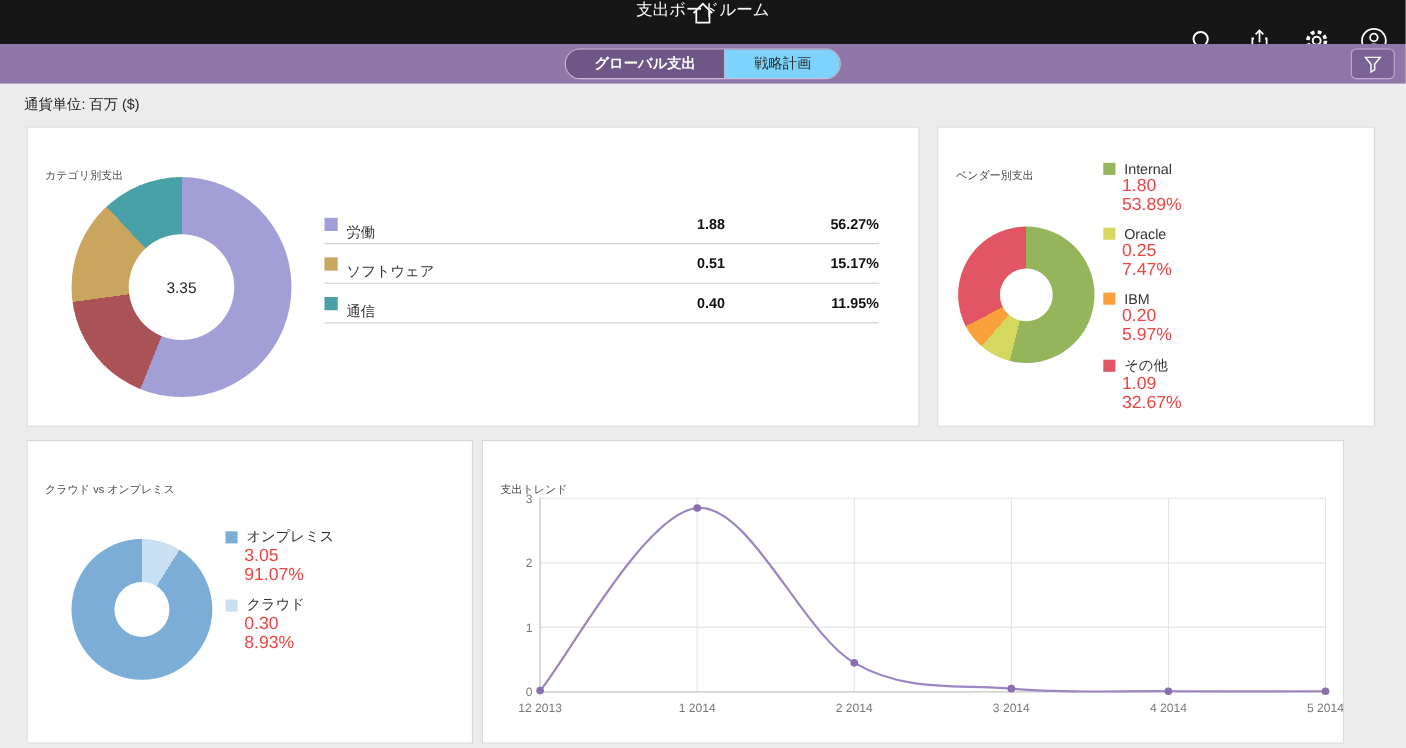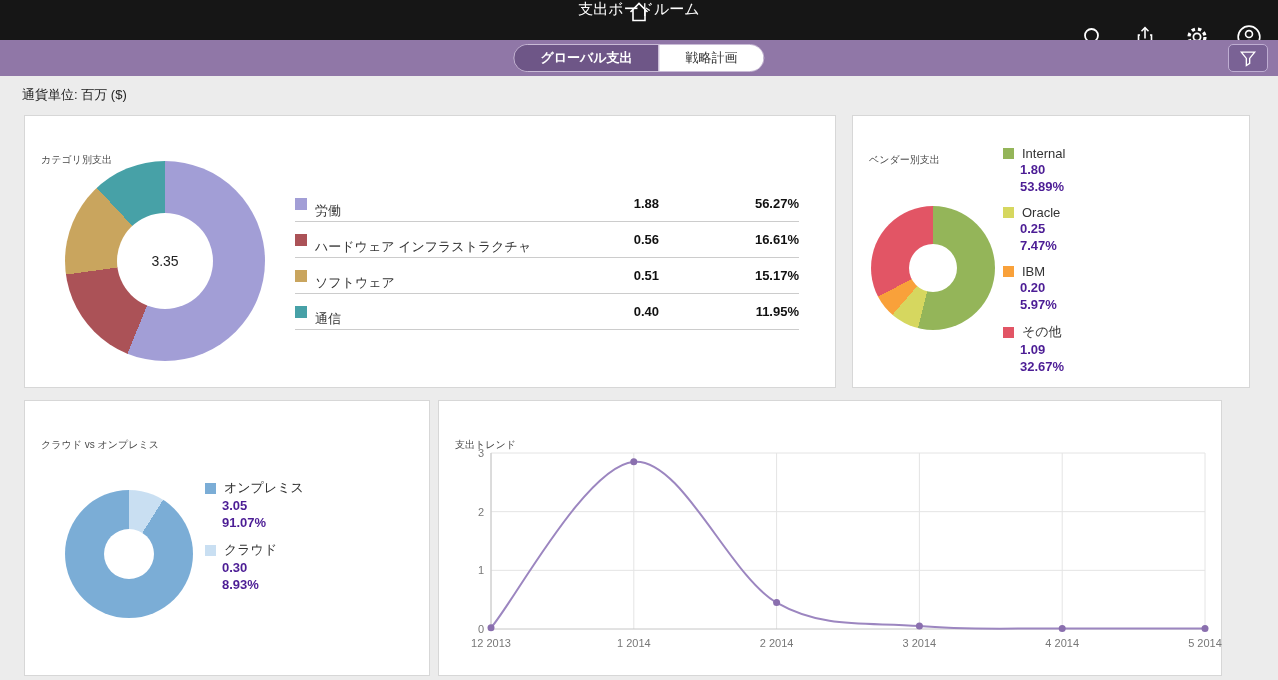--- a/index.html
+++ b/index.html
@@ -17,21 +17,21 @@
   .topbar .actions button { background:none; border:none; cursor:pointer; width:26px; height:26px;
                             display:flex; align-items:center; justify-content:center; }
 
   
   .tabbar { position:absolute; left:0; top:40px; width:1278px; height:36px; background:#9077a7; }
   .tabs { position:absolute; left:50%; top:4px; transform:translateX(-50%); display:flex;
           border:1px solid #c9bbd6; border-radius:14px; overflow:hidden; height:28px; }
   .tab { border:none; cursor:pointer; font-size:13px; padding:0 26px; height:100%;
          font-family:"Liberation Sans", sans-serif; }
   .tab.active { background:#6e5687; color:#ffffff; font-weight:bold; }
-  .tab.inactive { background:#ffffff; color:#2f2f2f; border-left:1px solid #c9bbd6; }
+  .tab.inactive { background:#7dd3fc; color:#2f2f2f; border-left:1px solid #c9bbd6; }
   .filter-btn { position:absolute; right:10px; top:4px; width:40px; height:28px; background:#7a6295;
                 border:1px solid #bfaed2; border-radius:5px; cursor:pointer; display:flex;
                 align-items:center; justify-content:center; }
 
   
   .currency-note { position:absolute; left:22px; top:86px; font-size:13px; color:#222; }
 
   
   .card { position:absolute; background:#ffffff; border:1px solid #d7d7d7; }
   .card h2 { font-size:10px; font-weight:normal; color:#4a4a4a; padding:12px 16px;margin-top:25px; }
@@ -60,21 +60,21 @@
   .cat-row .val { width:120px; text-align:right; font-weight:bold; color:#111; }
   .cat-row .pct { width:140px; text-align:right; font-weight:bold; color:#111; }
 
   
   .v-legend { position:absolute; }
   .card2 .v-legend { left:150px; top:30px; }
   .card3 .v-legend { left:180px; top:78px; }
   .v-item { margin-bottom:10px; }
   .v-name { display:flex; align-items:center; gap:8px; font-size:13px; color:#333; }
   .v-name .sw { width:11px; height:11px; margin-right:0; }
-  .v-num { font-size:13px; font-weight:bold; color:#4c1d95; margin-left:17px; line-height:17px; }
+  .v-num { font-size:16px; font-weight:normal; color:#ef4444; margin-left:17px; line-height:17px; }
 
   
   .trend-svg { position:absolute; left:26px; top:42px; }
 </style>
 </head>
 <body>
 
 <div class="topbar">
   <button class="home-btn">
     <svg width="24" height="24" viewBox="0 0 24 24">
@@ -130,26 +130,20 @@
   <h2>カテゴリ別支出</h2>
   <div class="donut donut-lg" style="background: conic-gradient(rgb(162, 158, 214) 0deg, rgb(162, 158, 214) 202.03deg, rgb(171, 82, 87) 202.03deg, rgb(171, 82, 87) 262.209deg, rgb(201, 165, 94) 262.209deg, rgb(201, 165, 94) 317.015deg, rgb(71, 161, 167) 317.015deg, rgb(71, 161, 167) 360deg);">
     <div class="hole">3.35</div>
   </div>
   <div class="cat-rows">
     <div class="cat-row">
       <span class="sw" style="background-color: rgb(162, 158, 214);"></span>
       <span class="lbl">労働</span>
       <span class="val">1.88</span>
       <span class="pct">56.27%</span>
-    </div>
-    <div class="cat-row">
-      <span class="sw" style="background-color: rgb(171, 82, 87);"></span>
-      <span class="lbl">ハードウェア インフラストラクチャ</span>
-      <span class="val">0.56</span>
-      <span class="pct">16.61%</span>
     </div>
     <div class="cat-row">
       <span class="sw" style="background-color: rgb(201, 165, 94);"></span>
       <span class="lbl">ソフトウェア</span>
       <span class="val">0.51</span>
       <span class="pct">15.17%</span>
     </div>
     <div class="cat-row">
       <span class="sw" style="background-color: rgb(71, 161, 167);"></span>
       <span class="lbl">通信</span>

